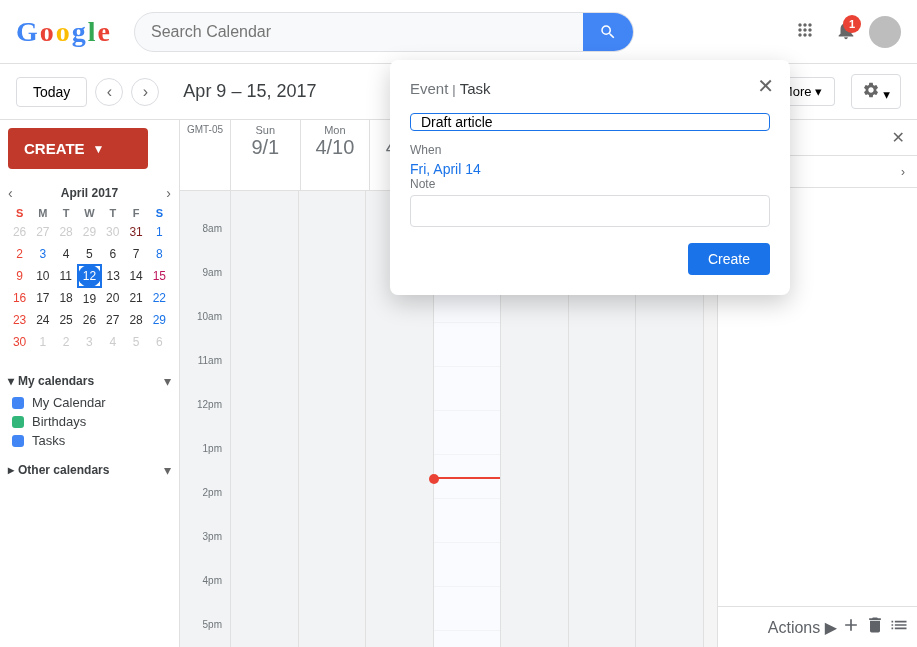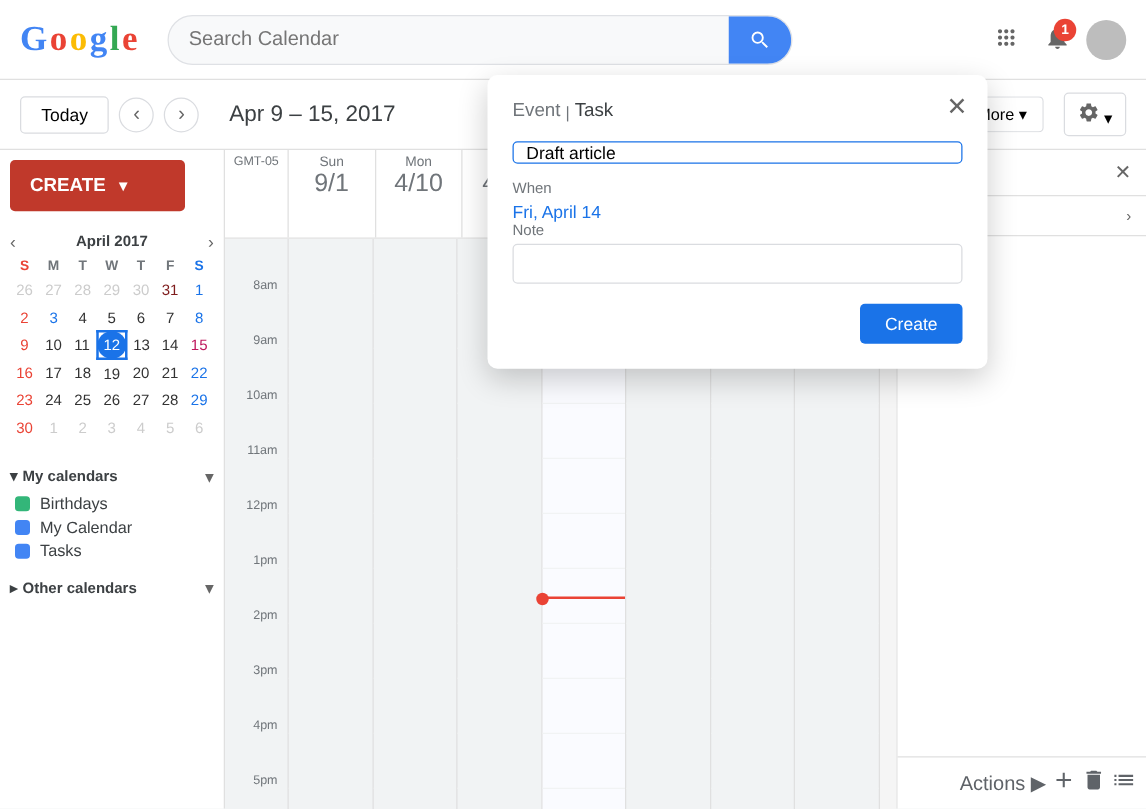--- a/index.html
+++ b/index.html
@@ -258,26 +258,26 @@
     </div>
 
     <div>
       <div class="cal-section-header">
         <span class="cal-section-title">
           ▾ <span>My calendars</span>
         </span>
         <button style="background:none;border:none;cursor:pointer;font-size:14px;color:#666;">▾</button>
       </div>
       <div class="cal-item">
+        <div class="cal-color-dot" style="background:#4285f4;"></div>
+        <span class="cal-item-label">My Calendar</span>
+      </div>
+      <div class="cal-item">
         <div class="cal-color-dot" style="background:#33b679;"></div>
         <span class="cal-item-label">Birthdays</span>
-      </div>
-      <div class="cal-item">
-        <div class="cal-color-dot" style="background:#4285f4;"></div>
-        <span class="cal-item-label">My Calendar</span>
       </div>
       <div class="cal-item">
         <div class="cal-color-dot" style="background:#4285f4;"></div>
         <span class="cal-item-label">Tasks</span>
       </div>
     </div>
 
     <div style="margin-top:8px;">
       <div class="cal-section-header">
         <span class="cal-section-title">

